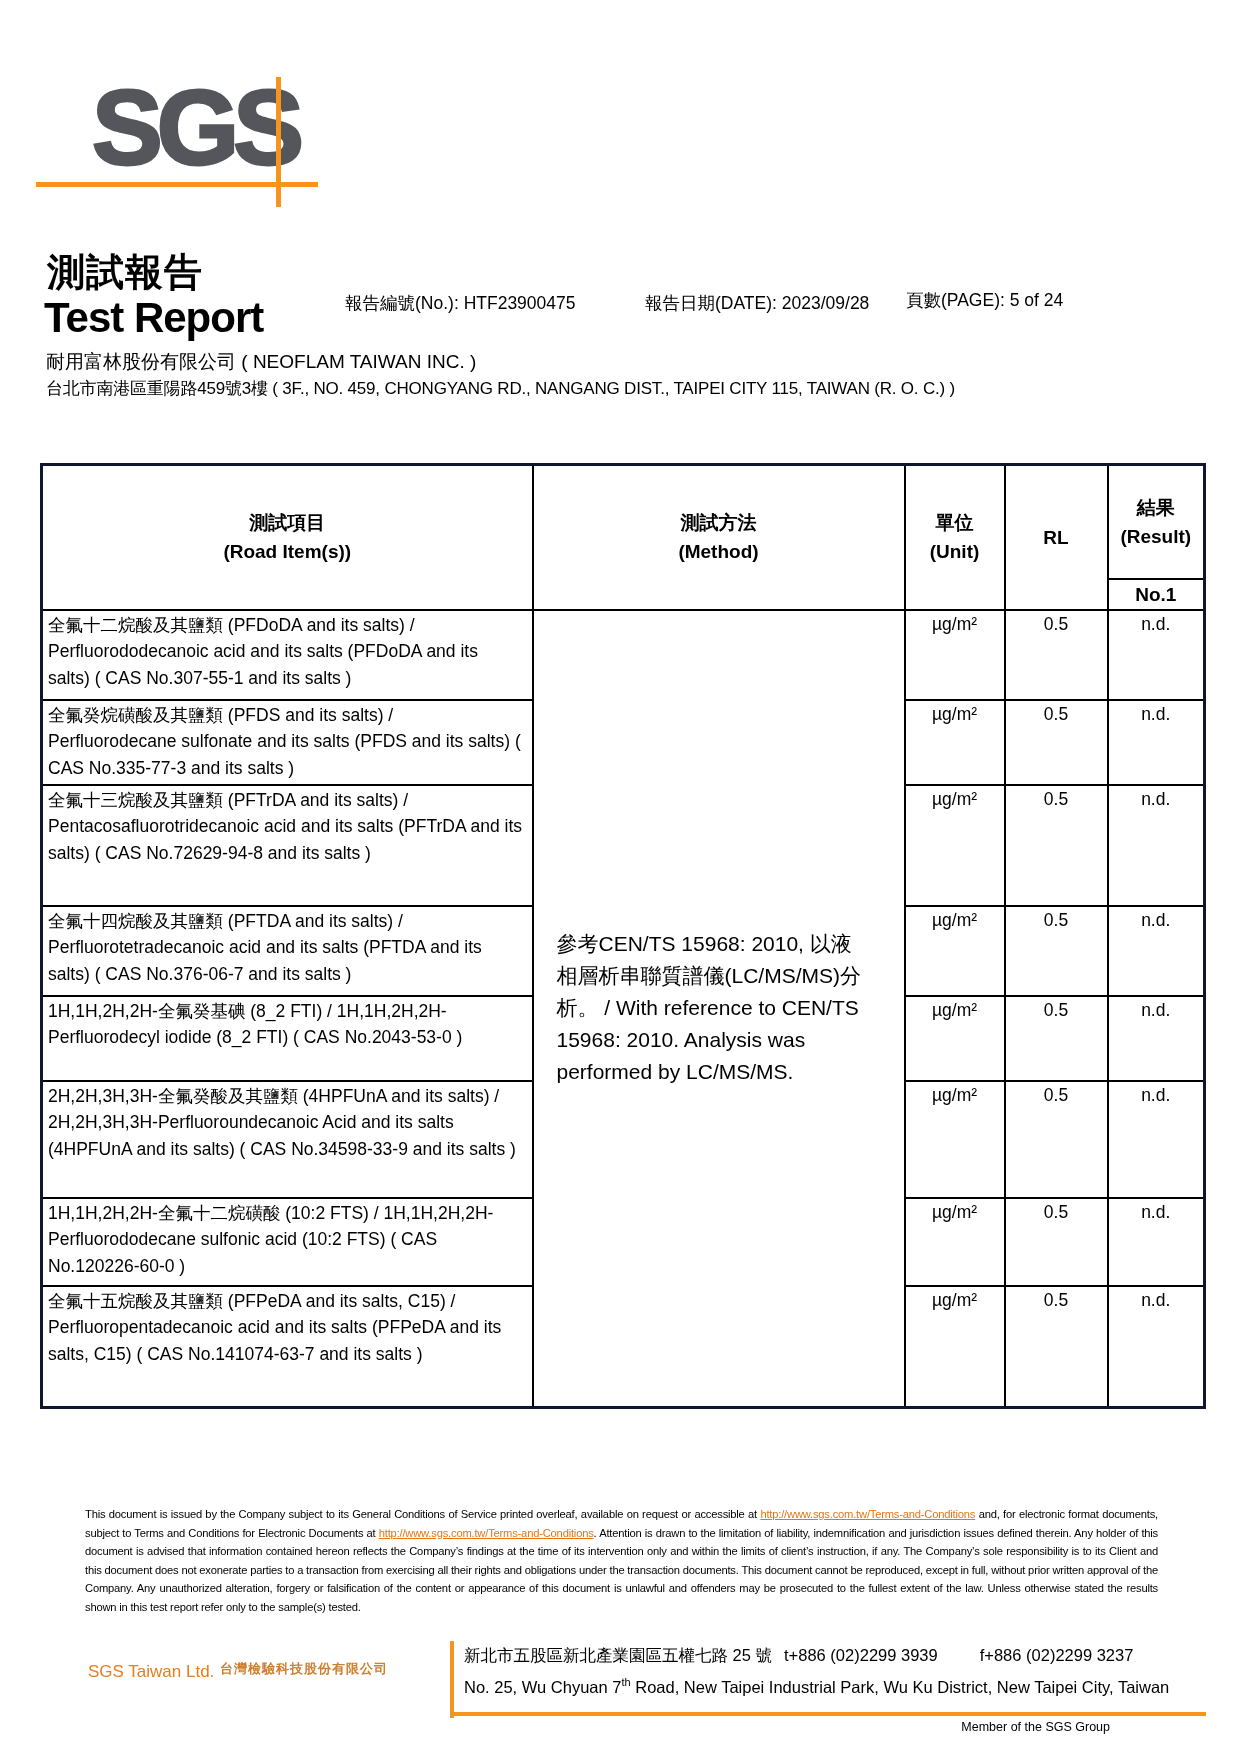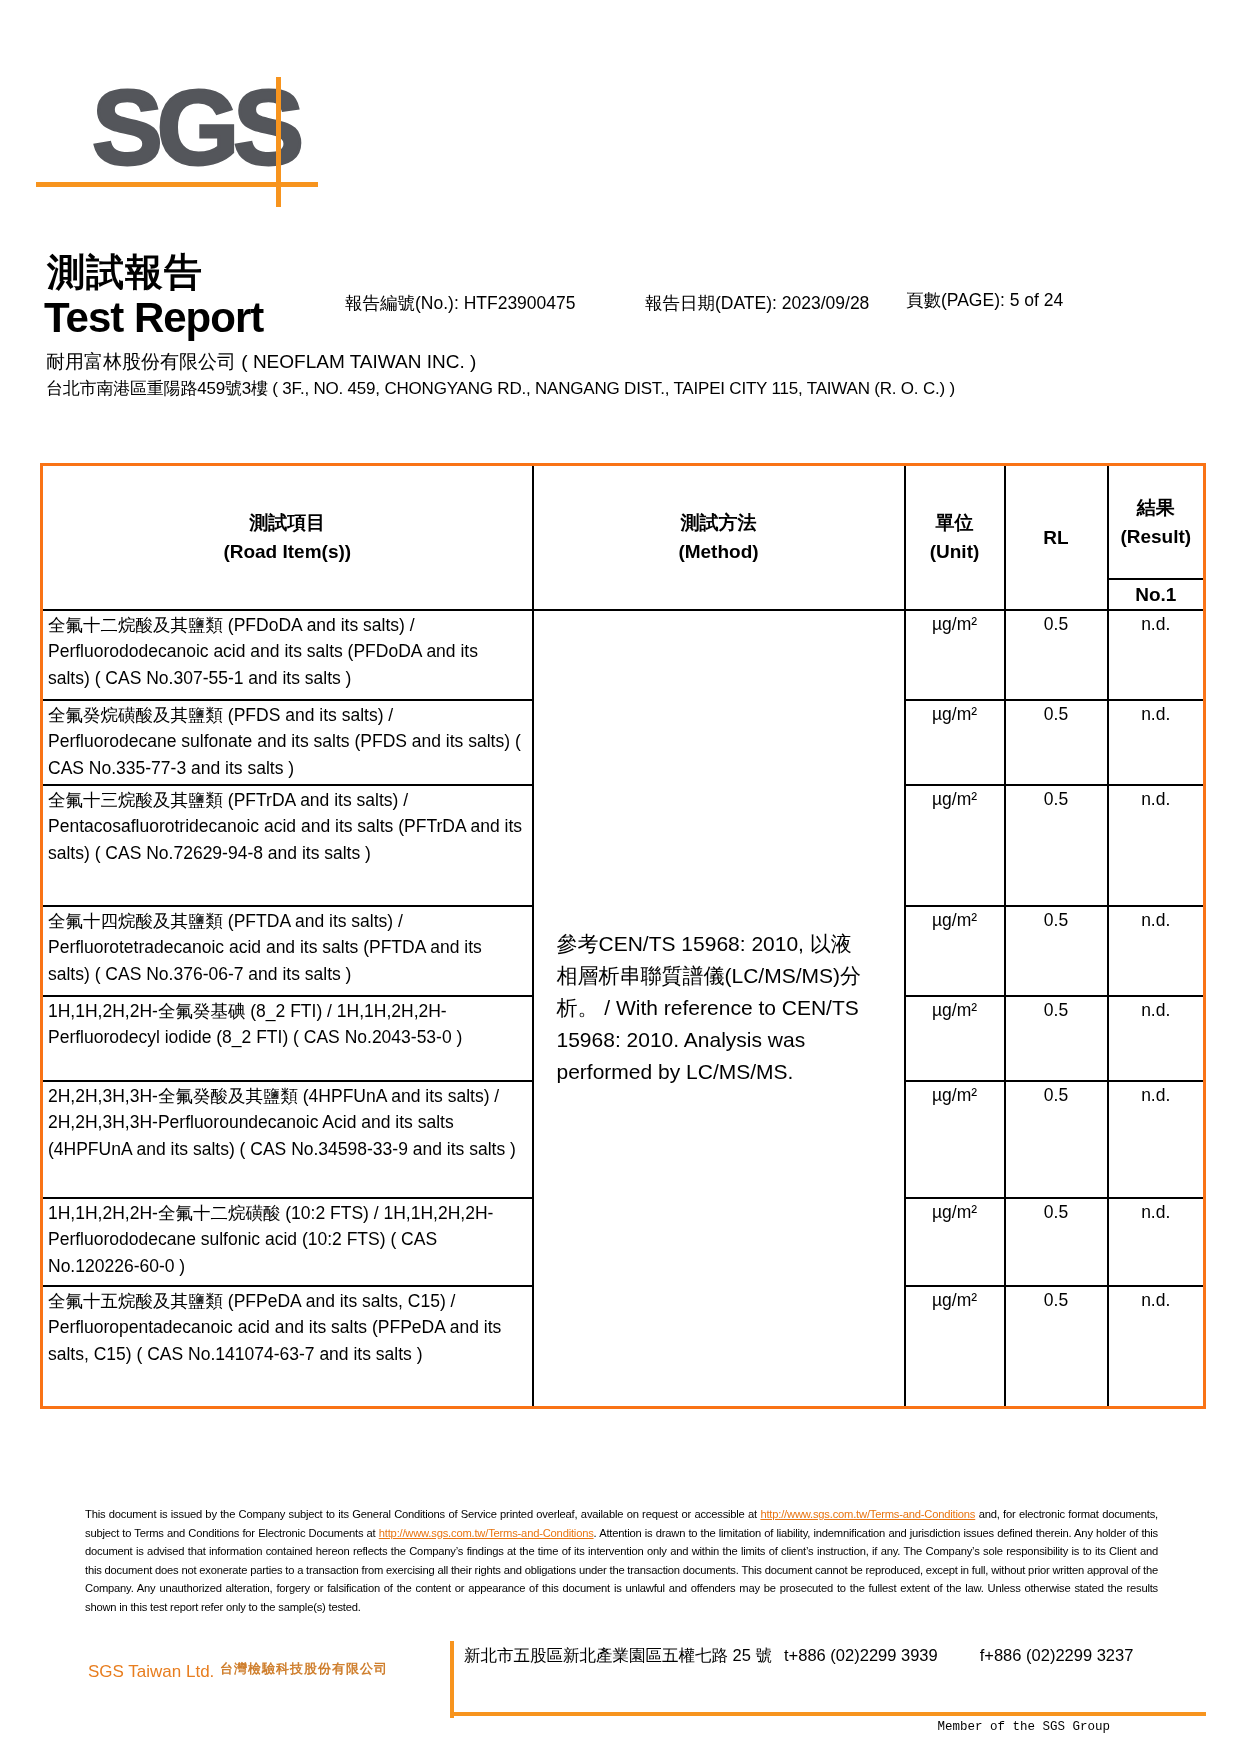--- a/index.html
+++ b/index.html
@@ -21,41 +21,41 @@
   .info-no   { left:345px; }
   .info-date { left:645px; }
   .info-page { left:906px; top:288px; }
   .company-line { position:absolute; left:46px; top:349px; font-size:19px; white-space:nowrap; }
   .address-line { position:absolute; left:46px; top:377px; font-size:17px; white-space:nowrap; letter-spacing:-0.2px; }
 
   
   table.report-table { position:absolute; left:40px; top:463px; width:1163px;
                        border-collapse:collapse; table-layout:fixed; }
   table.report-table th, table.report-table td { border:2px solid #000; }
-  table.report-table { border:3px solid #f97316; }
+  table.report-table { border:3px solid #0f172a; }
   table.report-table thead th { font-size:19px; font-weight:bold; text-align:center; vertical-align:middle; line-height:29px; }
   td.item-cell { vertical-align:top; font-size:17.5px; line-height:26.5px; padding:1px 8px 0 5px; }
   td.method-cell { vertical-align:middle; font-size:21px; line-height:32px; padding:0 32px 0 23px; }
   td.val-cell { vertical-align:top; text-align:center; font-size:17.5px; padding-top:3px; }
 
   
   .disclaimer { position:absolute; left:85px; top:1505px; width:1073px; font-size:11.2px;
                 line-height:18.6px; letter-spacing:-0.2px; text-align:justify; color:#000; }
   .disclaimer a { color:#e87511; text-decoration:underline; }
   .sgs-taiwan-en { position:absolute; left:88px; top:1662px; font-size:17px; color:#e87d1e; white-space:nowrap; }
   .sgs-taiwan-zh { position:absolute; left:220px; top:1660px; font-size:13px; color:#cf7f2e;
                    font-family:"Liberation Serif","DejaVu Serif",serif; letter-spacing:1px; white-space:nowrap;font-weight:bold; }
   .footer-vline { position:absolute; left:450px; top:1641px; width:4px; height:77px; background:#f7941e; }
   .footer-hline { position:absolute; left:450px; top:1712px; width:756px; height:4px; background:#f7941e; }
   .footer-addr1 { position:absolute; left:464px; top:1645px; font-size:16.5px; white-space:nowrap; }
   .footer-addr1 .tel { margin-left:12px; }
   .footer-addr1 .fax { margin-left:42px; }
   .footer-addr2 { position:absolute; left:464px; top:1676px; font-size:16.5px; white-space:nowrap; }
   .footer-addr2 sup { font-size:11px; }
-  .member-line { position:absolute; left:860px; top:1720px; width:250px; font-size:12.5px; text-align:right; white-space:nowrap;font-family:Liberation Mono, monospace; }
+  .member-line { position:absolute; left:860px; top:1720px; width:250px; font-size:12.5px; text-align:right; white-space:nowrap; }
 </style>
 </head>
 <body>
 
 <div class="page">
 
   <div>
     <div class="logo-text">SGS</div>
     <div class="logo-hline"></div>
     <div class="logo-vline"></div>
@@ -157,16 +157,17 @@
   </table>
 
   <div class="disclaimer"><span>This document is issued by the Company subject to its General Conditions of Service printed overleaf, available on request or accessible at </span><a href="#">http://www.sgs.com.tw/Terms-and-Conditions</a><span> and, for electronic format documents, subject to Terms and Conditions for Electronic Documents at </span><a href="#">http://www.sgs.com.tw/Terms-and-Conditions</a><span>. Attention is drawn to the limitation of liability, indemnification and jurisdiction issues defined therein. Any holder of this document is advised that information contained hereon reflects the Company’s findings at the time of its intervention only and within the limits of client’s instruction, if any. The Company’s sole responsibility is to its Client and this document does not exonerate parties to a transaction from exercising all their rights and obligations under the transaction documents. This document cannot be reproduced, except in full, without prior written approval of the Company. Any unauthorized alteration, forgery or falsification of the content or appearance of this document is unlawful and offenders may be prosecuted to the fullest extent of the law. Unless otherwise stated the results shown in this test report refer only to the sample(s) tested.</span></div>
 
   <div class="sgs-taiwan-en">SGS Taiwan Ltd.</div>
   <div class="sgs-taiwan-zh">台灣檢驗科技股份有限公司</div>
   <div class="footer-vline"></div>
   <div class="footer-addr1">
     <span>新北市五股區新北產業園區五權七路 25 號</span><span class="tel">t+886 (02)2299 3939</span><span class="fax">f+886 (02)2299 3237</span>
   </div>
+  <div class="footer-addr2"><span>No. 25, Wu Chyuan 7</span><sup>th</sup><span> Road, New Taipei Industrial Park, Wu Ku District, New Taipei City, Taiwan</span></div>
   <div class="footer-hline"></div>
   <div class="member-line">Member of the SGS Group</div>
 
 </div>
 
 </body></html>

